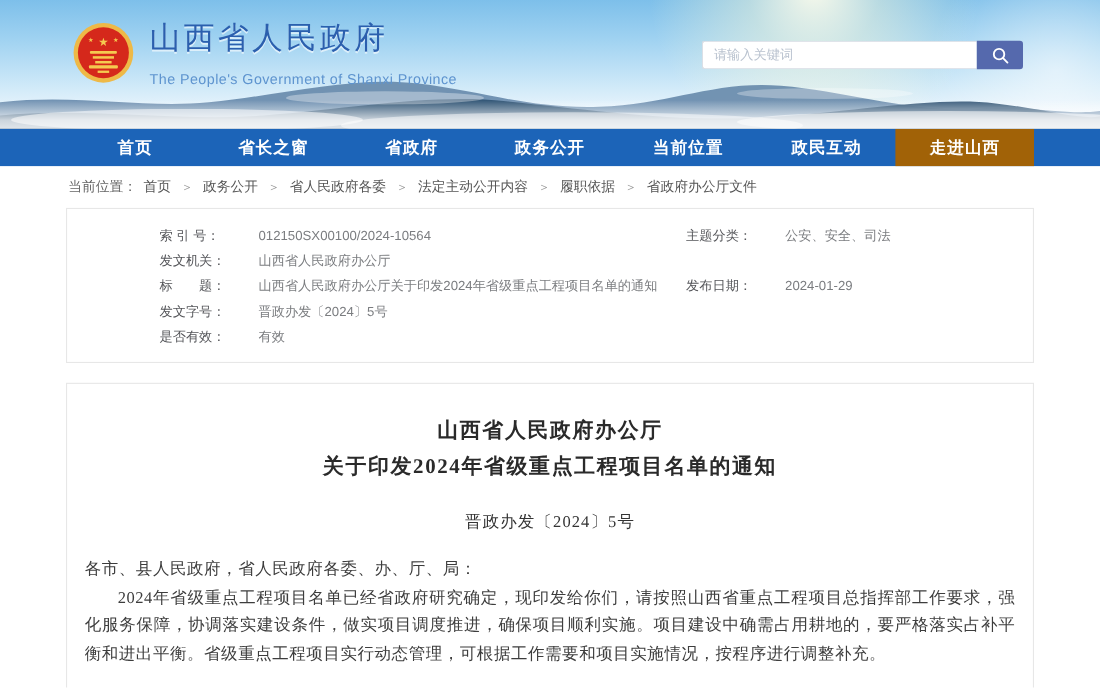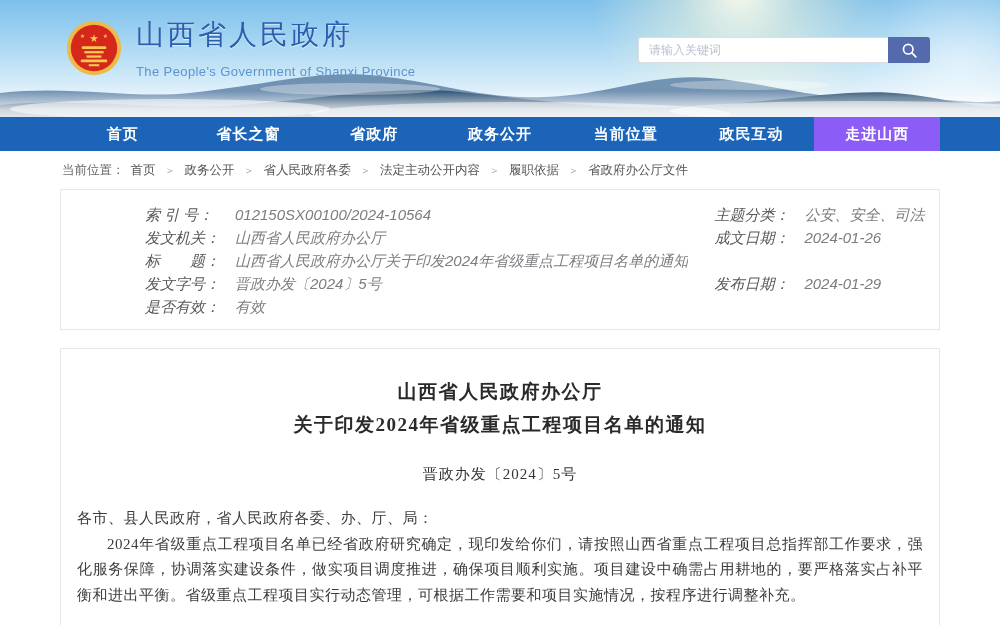--- a/index.html
+++ b/index.html
@@ -76,21 +76,21 @@
     display: flex; align-items: stretch;
     padding: 0 60px;
   }
   .nav-item {
     flex: 1;
     display: flex; align-items: center; justify-content: center;
     color: #ffffff; font-size: 15px; font-weight: bold;
     letter-spacing: 1px; cursor: pointer;
     white-space: nowrap;
   }
-  .nav-item.active { background: #8b5cf6; }
+  .nav-item.active { background: #a16207; }
 
   
   .breadcrumb {
     height: 38px;
     display: flex; align-items: center;
     padding: 12px 62px;
     font-size: 12.5px; color: #666;
   }
   .breadcrumb .crumb-label { color: #666; margin-right: 6px; }
   .breadcrumb .crumb-link { color: #555; cursor: pointer; }
@@ -98,21 +98,21 @@
 
   
   .meta-box {
     margin: 0 60px;
     border: 1px solid #e7e7e7;
     padding: 13px 0 11px 0;
     display: flex;
   }
   .meta-col-left { flex: 0 0 55%; padding-left: 84px; }
   .meta-col-right { flex: 1; padding-left: 26px; }
-  .meta-row { display: flex; height: 23px; line-height: 23px; font-size: 15px; font-style: italic; }
+  .meta-row { display: flex; height: 23px; line-height: 23px; font-size: 12px; }
   .m-label { color: #55565a; white-space: pre; width: 90px; flex: 0 0 90px; }
   .m-value { color: #7b7d80; flex: 1; white-space: nowrap; overflow: hidden; }
 
   
   .doc-box {
     margin: 18px 60px 0 60px;
     border: 1px solid #e7e7e7;
     padding: 26px 16px 40px 16px;
     height: 400px;
     font-family: "Liberation Serif", "DejaVu Serif", serif;
@@ -230,24 +230,20 @@
     <div class="meta-row">
       <span class="m-label">是否有效：</span>
       <span class="m-value">有效</span>
     </div>
   </div>
   <div class="meta-col-right">
     <div class="meta-row">
       <span class="m-label">主题分类：</span>
       <span class="m-value">公安、安全、司法</span>
     </div>
-    <div class="meta-row">
-      <span class="m-label">成文日期：</span>
-      <span class="m-value">2024-01-26</span>
-    </div>
     <div class="meta-row"></div>
     <div class="meta-row">
       <span class="m-label">发布日期：</span>
       <span class="m-value">2024-01-29</span>
     </div>
   </div>
 </div>
 
 <div class="doc-box">
   <div class="doc-title">山西省人民政府办公厅</div>

